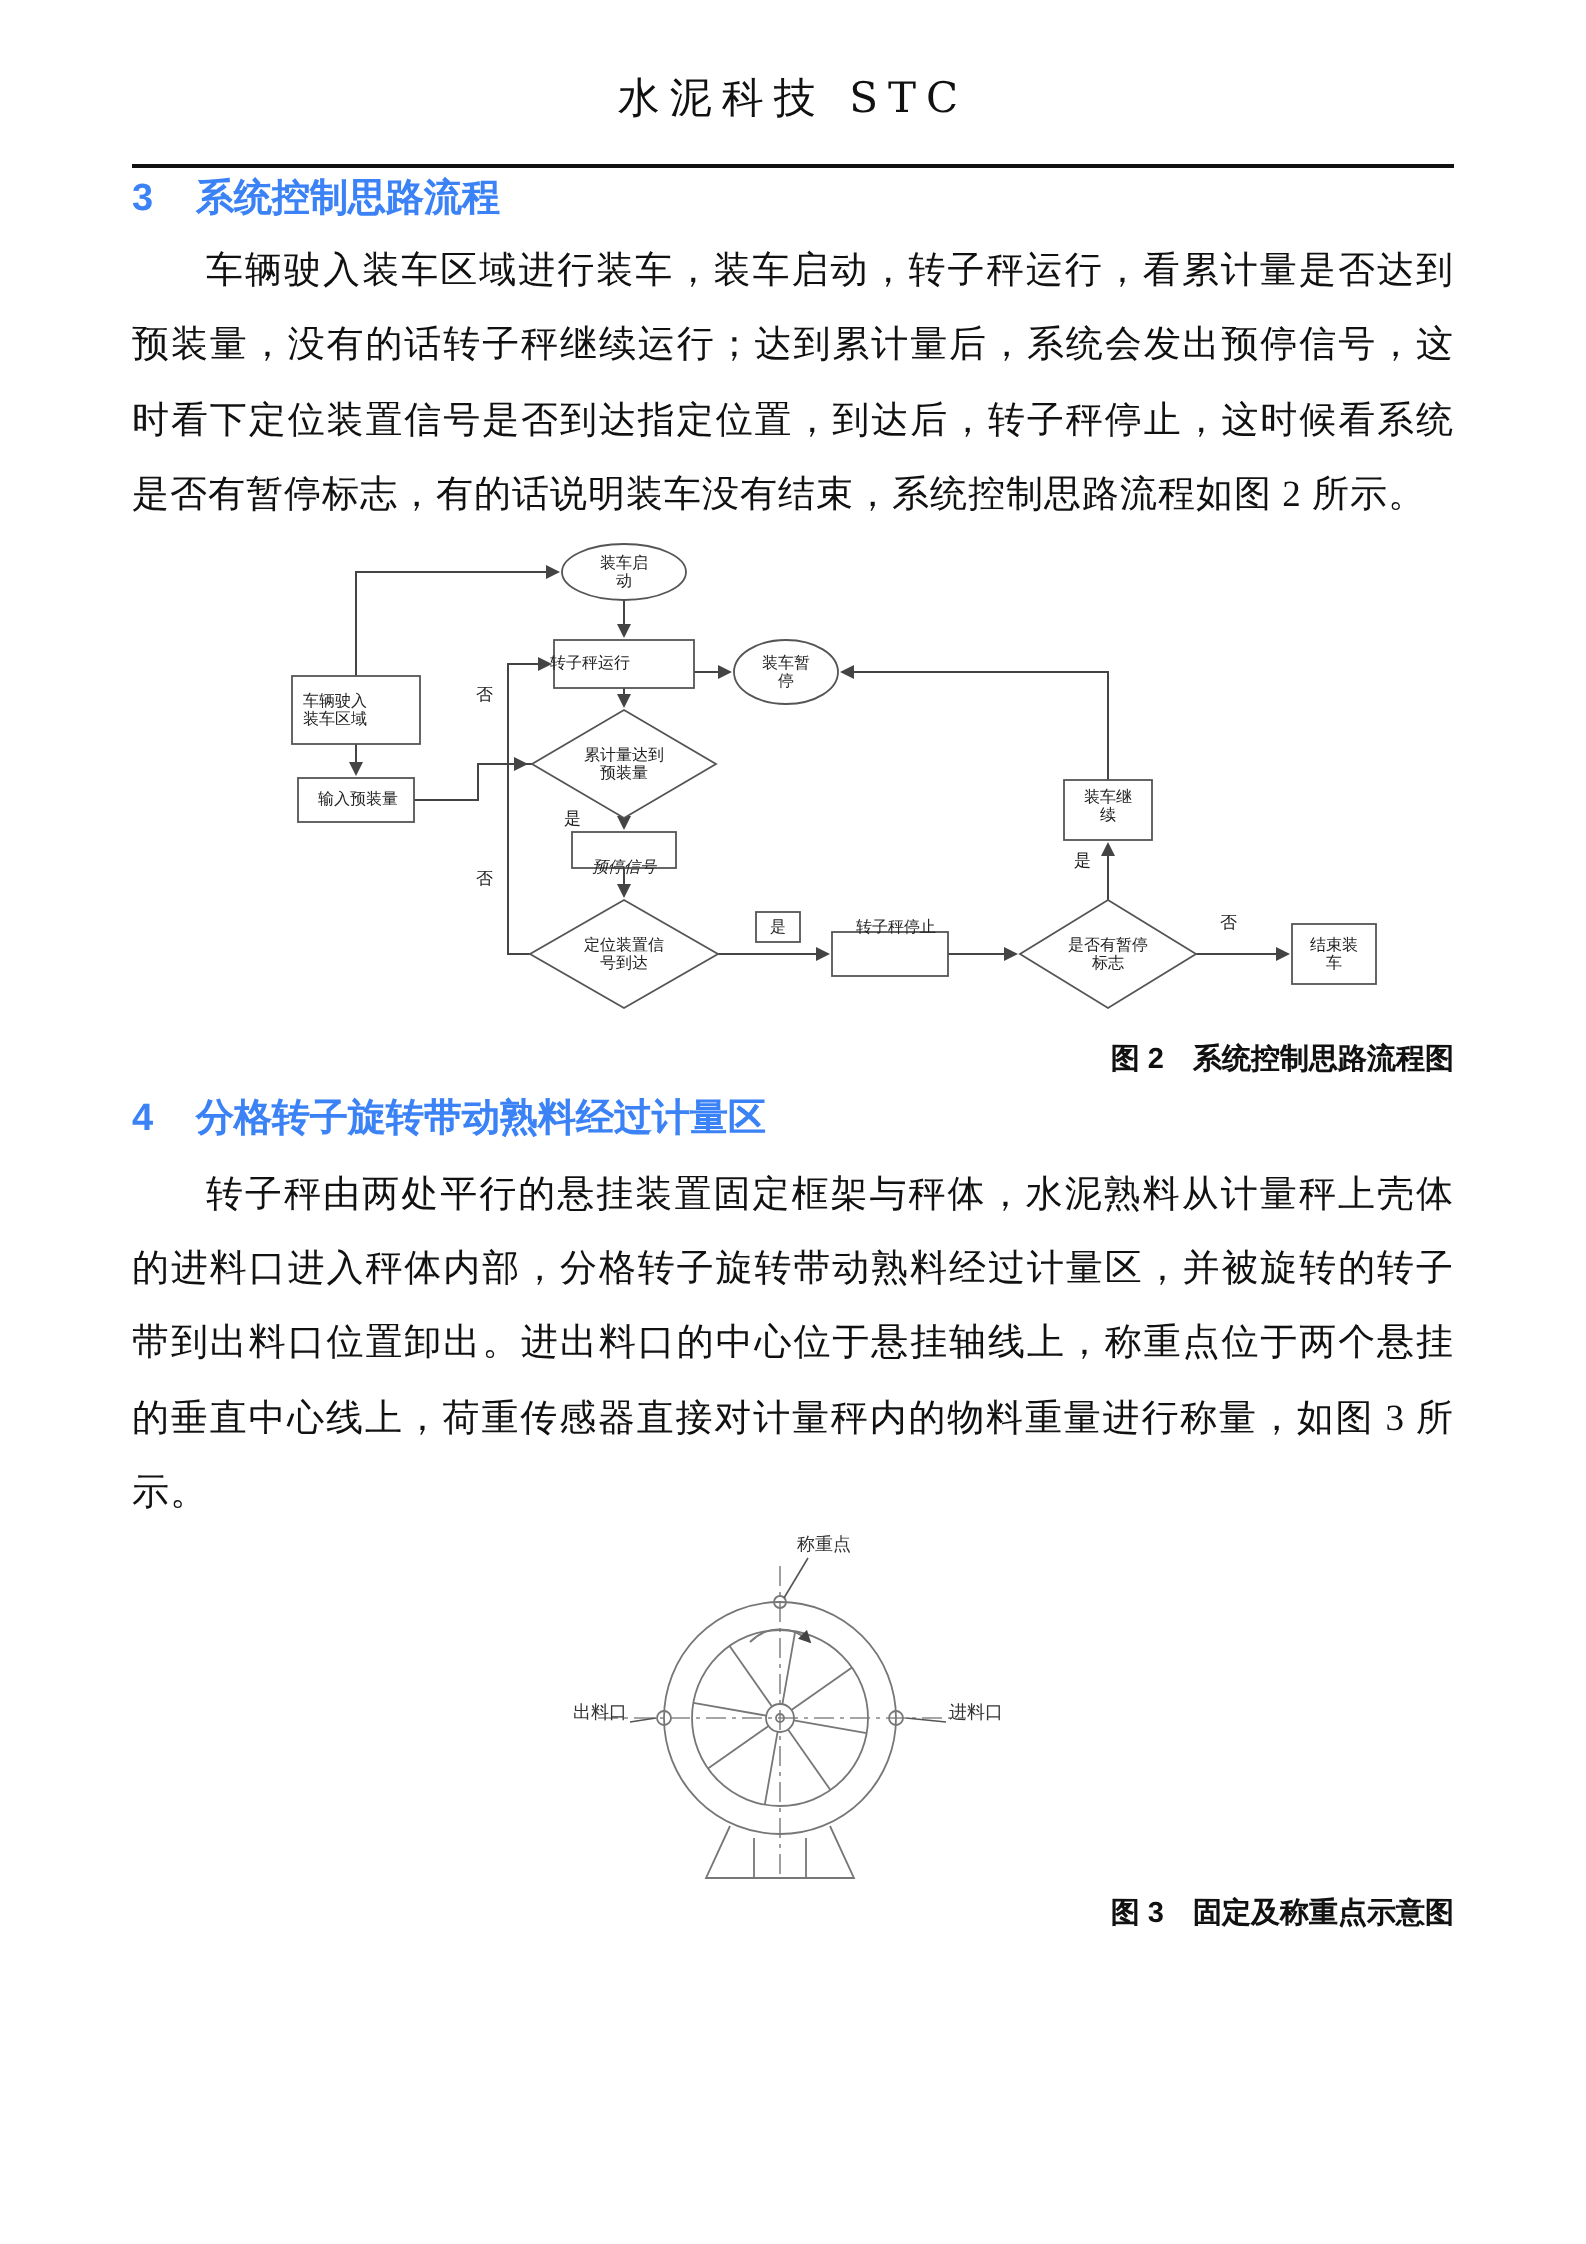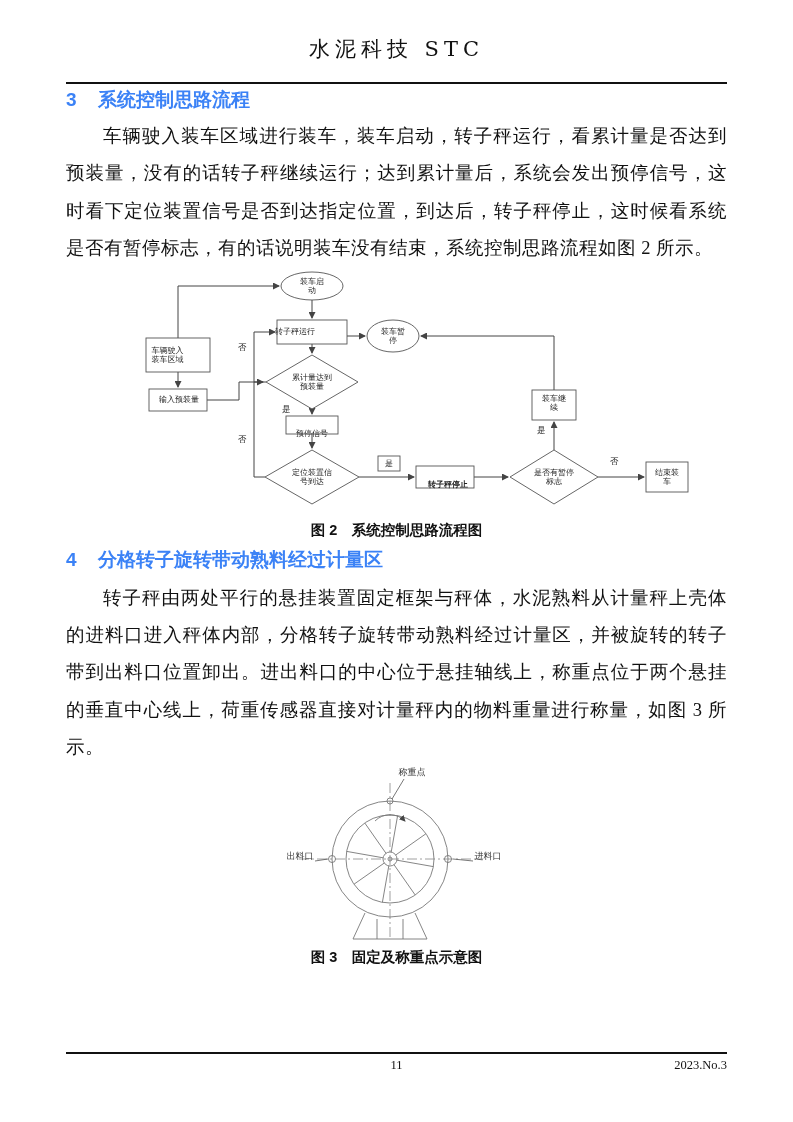--- a/index.html
+++ b/index.html
@@ -40,21 +40,21 @@
     font-size:19px;
     line-height:28px;
     font-weight:bold;
     font-family:"Liberation Sans","DejaVu Sans",sans-serif;
     color:#3b82f6;
   }
   h2.sec4{margin-top:6px;}
   h2.sec .h-num{display:inline-block;min-width:32px;}
   
   .fig-caption{
-    text-align:center;
+    text-align:right;
     font-size:14.5px;
     font-weight:bold;
     line-height:20px;
     font-family:"Liberation Sans","DejaVu Sans",sans-serif;
     margin:0;
   }
   .fig-caption.c3{margin-top:4px;}
   
   .flowchart{
     position:relative;
@@ -152,25 +152,25 @@
         <rect x="540" y="192" width="42" height="30"></rect>
       </g>
     </svg>
 
     <div class="fc-node" style="left:40px;top:68px;width:39px;height:34px;margin-left:2px;">车辆驶入装车区域</div>
     <div class="fc-node" style="left:44px;top:119px;width:58px;height:22px;text-align:right;">输入预装量</div>
     <div class="fc-node" style="left:191px;top:2px;width:30px;height:28px;">装车启动</div>
     <div class="fc-node" style="left:154px;top:50px;width:70px;height:24px;">转子秤运行</div>
     <div class="fc-node" style="left:274px;top:50px;width:26px;height:32px;">装车暂停</div>
     <div class="fc-node" style="left:184px;top:90px;width:44px;height:44px;">累计量达到预装量</div>
-    <div class="fc-node" style="left:180px;top:146px;width:52px;height:36px;">预停信号</div>
+    <div class="fc-node" style="left:180px;top:146px;width:52px;height:36px;font-style:italic;">预停信号</div>
     <div class="fc-node" style="left:434px;top:121px;width:28px;height:24px;">装车继续</div>
     <div class="fc-node" style="left:184px;top:185px;width:44px;height:44px;">定位装置信号到达</div>
     <div class="fc-node" style="left:272px;top:186px;width:22px;height:15px;">是</div>
-    <div class="fc-node" style="left:310px;top:204px;width:64px;height:22px;font-weight:bold;">转子秤停止</div>
+    <div class="fc-node" style="left:310px;top:183px;width:64px;height:22px;">转子秤停止</div>
     <div class="fc-node" style="left:427px;top:185px;width:42px;height:44px;">是否有暂停标志</div>
     <div class="fc-node" style="left:547px;top:192px;width:28px;height:30px;">结束装车</div>
 
     <span class="fc-label" style="left:132px;top:72px;">否</span>
     <span class="fc-label" style="left:176px;top:134px;">是</span>
     <span class="fc-label" style="left:132px;top:164px;">否</span>
     <span class="fc-label" style="left:431px;top:155px;">是</span>
     <span class="fc-label" style="left:504px;top:186px;">否</span>
   </div>
   <div class="fig-caption">图 2　系统控制思路流程图</div>
@@ -210,21 +210,14 @@
         <path d="M28,94 L41,92"></path>
         <path d="M186,94 L166,92"></path>
       </g>
     </svg>
     <span class="sc-label" style="left:112px;top:0px;">称重点</span>
     <span class="sc-label" style="left:0px;top:84px;">出料口</span>
     <span class="sc-label" style="left:188px;top:84px;">进料口</span>
   </div>
   <div class="fig-caption c3">图 3　固定及称重点示意图</div>
 
-  <div class="page-footer">
-    <div class="footer-rule"></div>
-    <div class="footer-row">
-      <span class="page-number">11</span>
-      <span class="issue">2023.No.3</span>
-    </div>
-  </div>
 
 </div>
 
 </body></html>

